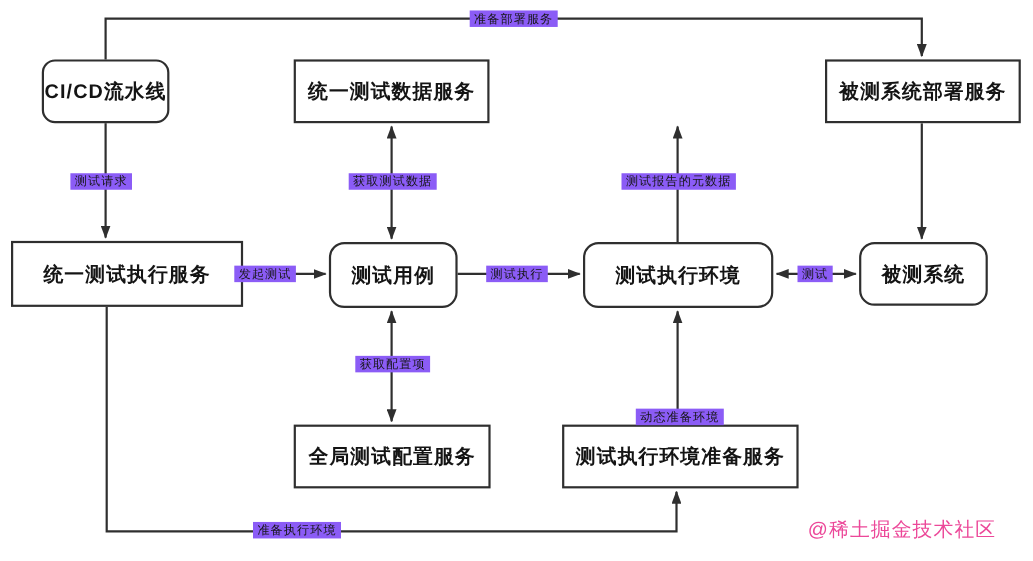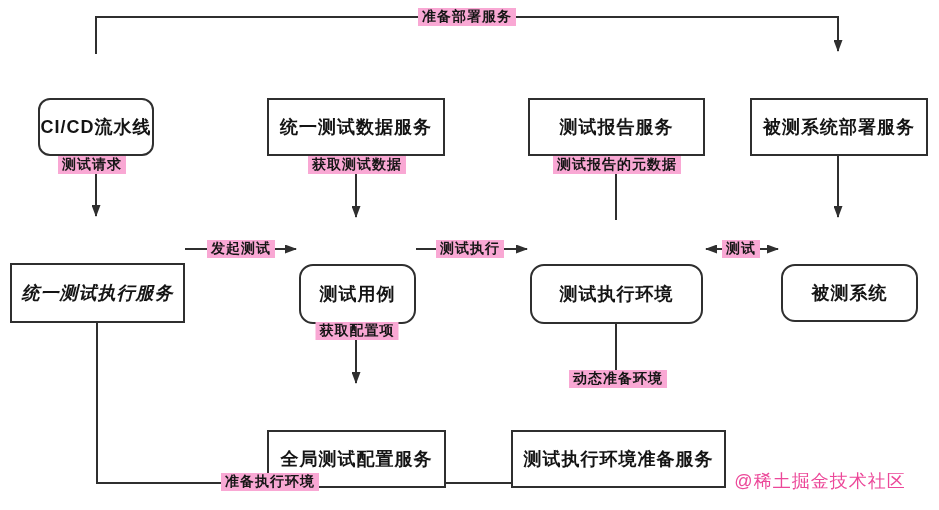--- a/index.html
+++ b/index.html
@@ -27,56 +27,55 @@
     align-items: center;
     justify-content: center;
     text-align: center;
     background: #ffffff;
     border: 2px solid #2f2f2f;
     color: #141414;
     font-size: 18px;
     font-weight: 600;
     box-sizing: border-box;
     letter-spacing: 1px;
-    margin-top: 44px;
   }
   .node.rounded   { border-radius: 14px; }
   .node.rounded-s { border-radius: 12px; }
 
   .edge-label {
     position: absolute;
     z-index: 3;
     transform: translate(-50%, -50%);
-    background: #f9a8d4;
+    background: #8b5cf6;
     padding: 0 4px;
     color: #161616;
-    font-size: 14px;
-    font-weight: 700;
+    font-size: 11px;
+    font-weight: 400;
     white-space: nowrap;
     letter-spacing: 1px;
   }
   .watermark {
     position: absolute;
     z-index: 3;
     transform: translate(-50%, -50%);
     color: #ec4899;
     font-size: 18px;
     white-space: nowrap;
     letter-spacing: 1px;
   }
 
   
   #n-cicd      { left: 38px;  top: 54px;  width: 116px; height: 58px; }
   #n-testdata  { left: 267px; top: 54px;  width: 178px; height: 58px; }
   #n-report    { left: 528px; top: 54px;  width: 177px; height: 58px; }
   #n-sutdeploy { left: 750px; top: 54px;  width: 178px; height: 58px; }
-  #n-exec      { left: 10px;  top: 219px; width: 175px; height: 60px; font-style: italic; }
+  #n-exec      { left: 10px;  top: 219px; width: 211px; height: 60px; }
   #n-case      { left: 299px; top: 220px; width: 117px; height: 60px; }
   #n-env       { left: 530px; top: 220px; width: 173px; height: 60px; }
-  #n-sut       { left: 781px; top: 220px; width: 137px; height: 58px; }
+  #n-sut       { left: 781px; top: 220px; width: 117px; height: 58px; }
   #n-config    { left: 267px; top: 386px; width: 179px; height: 58px; }
   #n-envprep   { left: 511px; top: 386px; width: 215px; height: 58px; }
 
   
   #l-prepdeploy { left: 467px; top: 17px;  }
   #l-testreq    { left: 92px;  top: 165px; }
   #l-getdata    { left: 357px; top: 165px; text-align: right; }
   #l-reportmeta { left: 617px; top: 165px; }
   #l-initiate   { left: 241px; top: 249px; }
   #l-testexec   { left: 470px; top: 249px; }
@@ -118,21 +117,20 @@
       <path d="M356,283 L356,383" marker-start="url(#arrow)" marker-end="url(#arrow)"></path>
 
       <path d="M616,386 L616,283" marker-end="url(#arrow)"></path>
 
       <path d="M97,279 L97,483 L615,483 L615,447" marker-end="url(#arrow)"></path>
     </g>
   </svg>
 
   <div class="node rounded-s" id="n-cicd">CI/CD流水线</div>
   <div class="node" id="n-testdata">统一测试数据服务</div>
-  <div class="node" id="n-report">测试报告服务</div>
   <div class="node" id="n-sutdeploy">被测系统部署服务</div>
   <div class="node" id="n-exec">统一测试执行服务</div>
   <div class="node rounded" id="n-case">测试用例</div>
   <div class="node rounded" id="n-env">测试执行环境</div>
   <div class="node rounded" id="n-sut">被测系统</div>
   <div class="node" id="n-config">全局测试配置服务</div>
   <div class="node" id="n-envprep">测试执行环境准备服务</div>
 
   <span class="edge-label" id="l-prepdeploy">准备部署服务</span>
   <span class="edge-label" id="l-testreq">测试请求</span>

